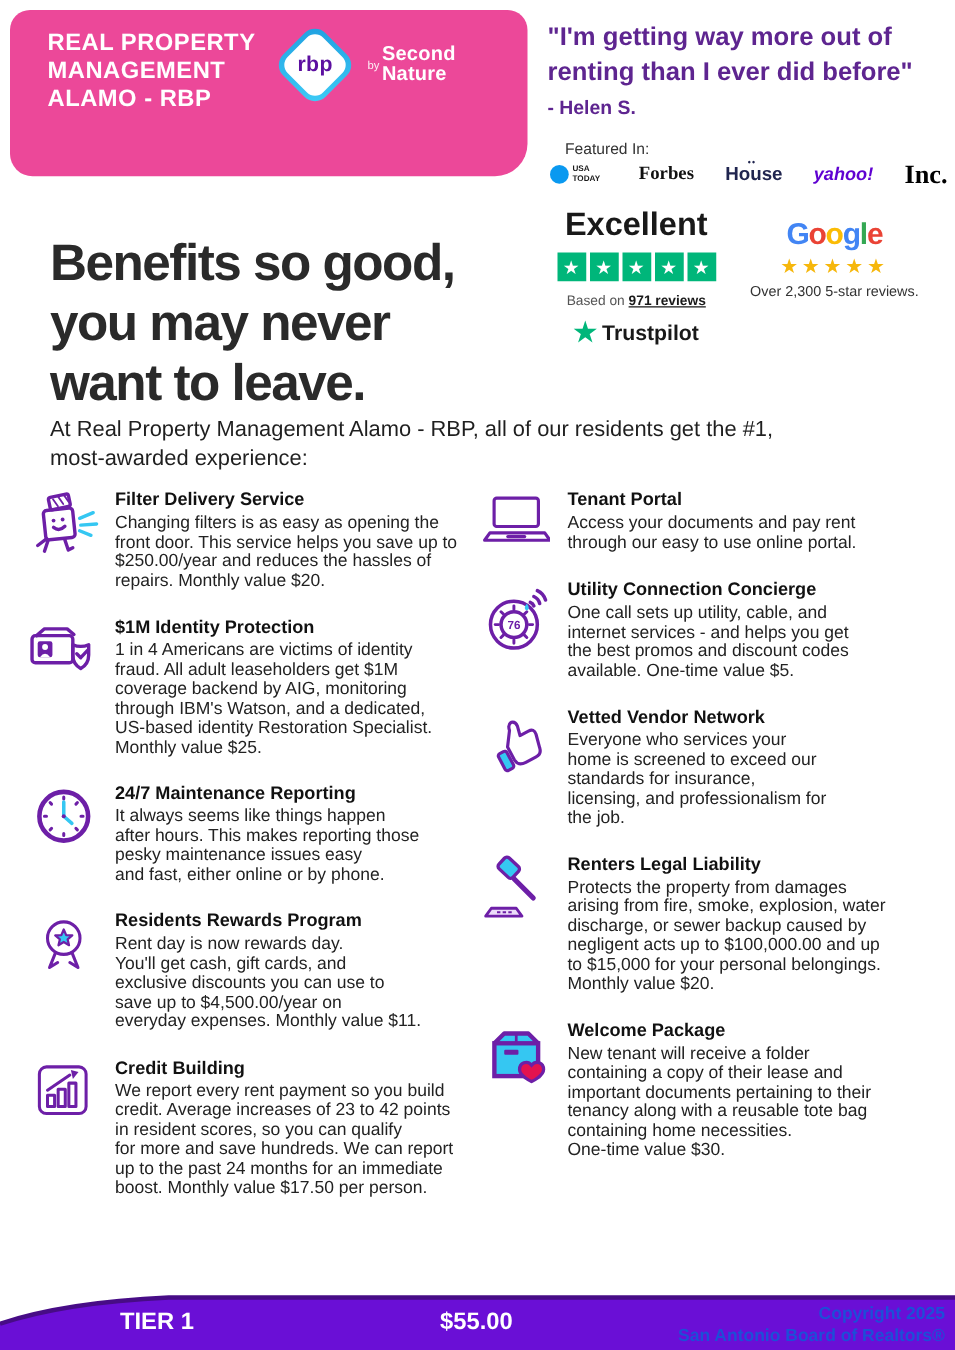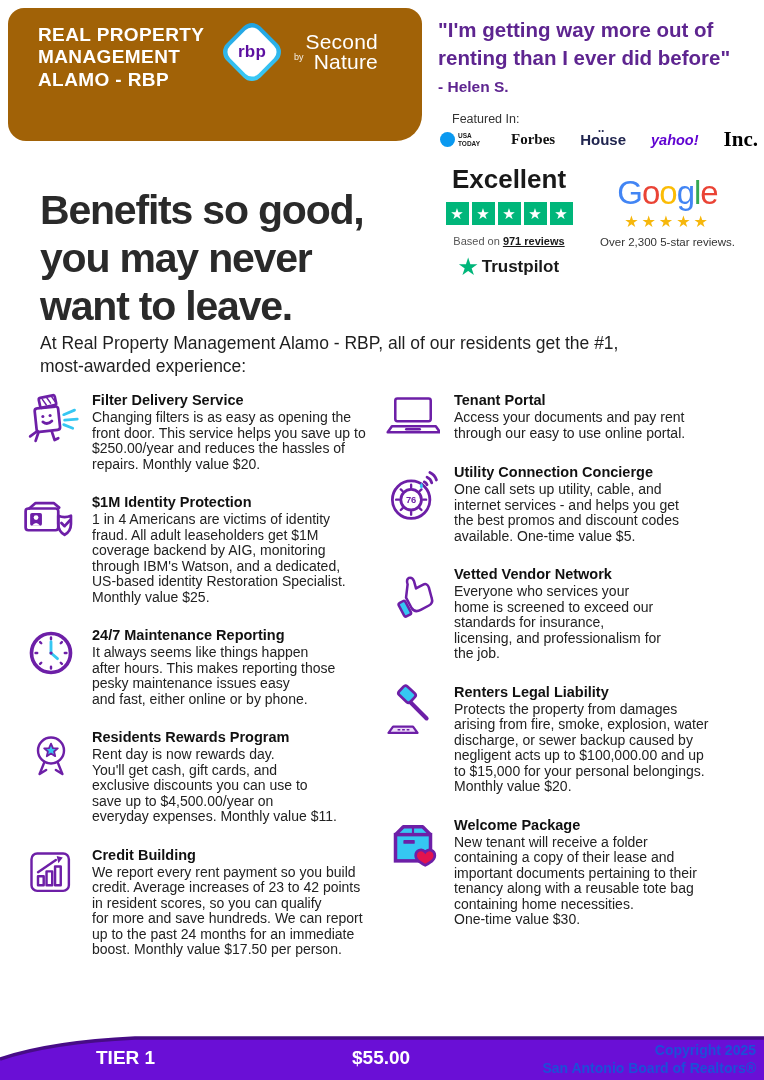--- a/index.html
+++ b/index.html
@@ -1,33 +1,33 @@
 <!DOCTYPE html>
 <html><head>
 <meta charset="utf-8">
 <style>
   html,body{margin:0;padding:0;background:#fff;}
   .page{position:relative;width:764px;height:1080px;background:#fff;overflow:hidden;
         font-family:"Liberation Sans",sans-serif;}
   
-  .banner{position:absolute;left:8px;top:8px;width:414px;height:133px;background:#a16207;
+  .banner{position:absolute;left:8px;top:8px;width:414px;height:133px;background:#ec4899;
           border-radius:16px 16px 26px 18px;}
   .company{position:absolute;left:30px;top:16px;color:#fff;font-size:19px;font-weight:700;
            line-height:1.18;letter-spacing:.4px;white-space:pre-line;}
   .logo-row{position:absolute;left:214px;top:14px;display:flex;align-items:center;gap:12px;}
   .rbp-badge{position:relative;width:60px;height:60px;}
   .rbp-diamond{position:absolute;left:6px;top:6px;width:48px;height:48px;border-radius:12px;
                transform:rotate(45deg);background:linear-gradient(135deg,#1f9fe0,#3ecdf7);}
   .rbp-face{position:absolute;left:10px;top:10px;width:40px;height:40px;border-radius:9px;
             transform:rotate(45deg);background:#fff;display:flex;align-items:center;justify-content:center;}
   .rbp-face span{transform:rotate(-45deg);color:#5c0fa0;font-weight:800;font-size:17px;letter-spacing:.3px;}
   .second-nature{color:#fff;line-height:1;}
   .sn-by{font-size:9px;opacity:.9;position:relative;top:-9px;margin-right:2px;}
-  .sn-name{display:inline-block;font-size:21px;font-weight:400;line-height:.95;
-           letter-spacing:.2px;white-space:pre-line;text-align:right;}
+  .sn-name{display:inline-block;font-size:16px;font-weight:700;line-height:.95;
+           letter-spacing:.2px;white-space:pre-line;}
   .package-title{position:absolute;left:30px;top:97px;color:#fff;font-size:23px;font-weight:800;}
   
   .quote{position:absolute;left:438px;top:16px;color:#5e2590;font-size:20.5px;font-weight:700;
          line-height:1.38;white-space:pre-line;}
   .attribution{position:absolute;left:438px;top:78px;color:#5e2590;font-size:15.5px;font-weight:700;}
   
   .featured-label{position:absolute;left:452px;top:112px;font-size:12.5px;color:#333;}
   .featured-logos{position:absolute;left:440px;top:127px;width:318px;display:flex;
                   align-items:center;justify-content:space-between;}
   .usa-today{display:flex;align-items:center;gap:3px;}
@@ -43,21 +43,21 @@
   .tp-excellent{font-size:26px;font-weight:700;color:#191919;}
   .tp-stars{display:flex;gap:3px;justify-content:center;margin-top:7px;}
   .tp-star-box{width:23px;height:23px;background:#00b67a;color:#fff;font-size:15px;
                display:flex;align-items:center;justify-content:center;}
   .tp-basedon{margin-top:10px;font-size:11px;color:#555;}
   .tp-basedon b{color:#191919;text-decoration:underline;}
   .tp-logo{margin-top:9px;font-size:17px;font-weight:700;color:#191919;
            display:flex;justify-content:center;align-items:center;gap:4px;}
   .tp-logo-star{color:#00b67a;font-size:21px;line-height:1;}
   .g-block{position:absolute;left:590px;top:176px;width:155px;text-align:center;}
-  .g-logo{font-size:33px;font-weight:400;letter-spacing:-1px;line-height:1;}
+  .g-logo{font-size:24px;font-weight:700;letter-spacing:-1px;line-height:1;}
   .gc1{color:#4285F4}.gc2{color:#EA4335}.gc3{color:#FBBC05}.gc4{color:#4285F4}
   .gc5{color:#34A853}.gc6{color:#EA4335}
   .g-stars{color:#f6b70c;font-size:16px;letter-spacing:3px;margin-top:3px;}
   .g-caption{font-size:11.5px;color:#333;margin-top:5px;}
   
   .headline{position:absolute;left:40px;top:160px;font-size:41px;font-weight:800;color:#2a2a2a;
             line-height:1.17;letter-spacing:-1.2px;white-space:pre-line;}
   .intro{position:absolute;left:40px;top:314px;width:680px;font-size:17.5px;color:#1f1f1f;
          line-height:1.33;white-space:pre-line;}
   

